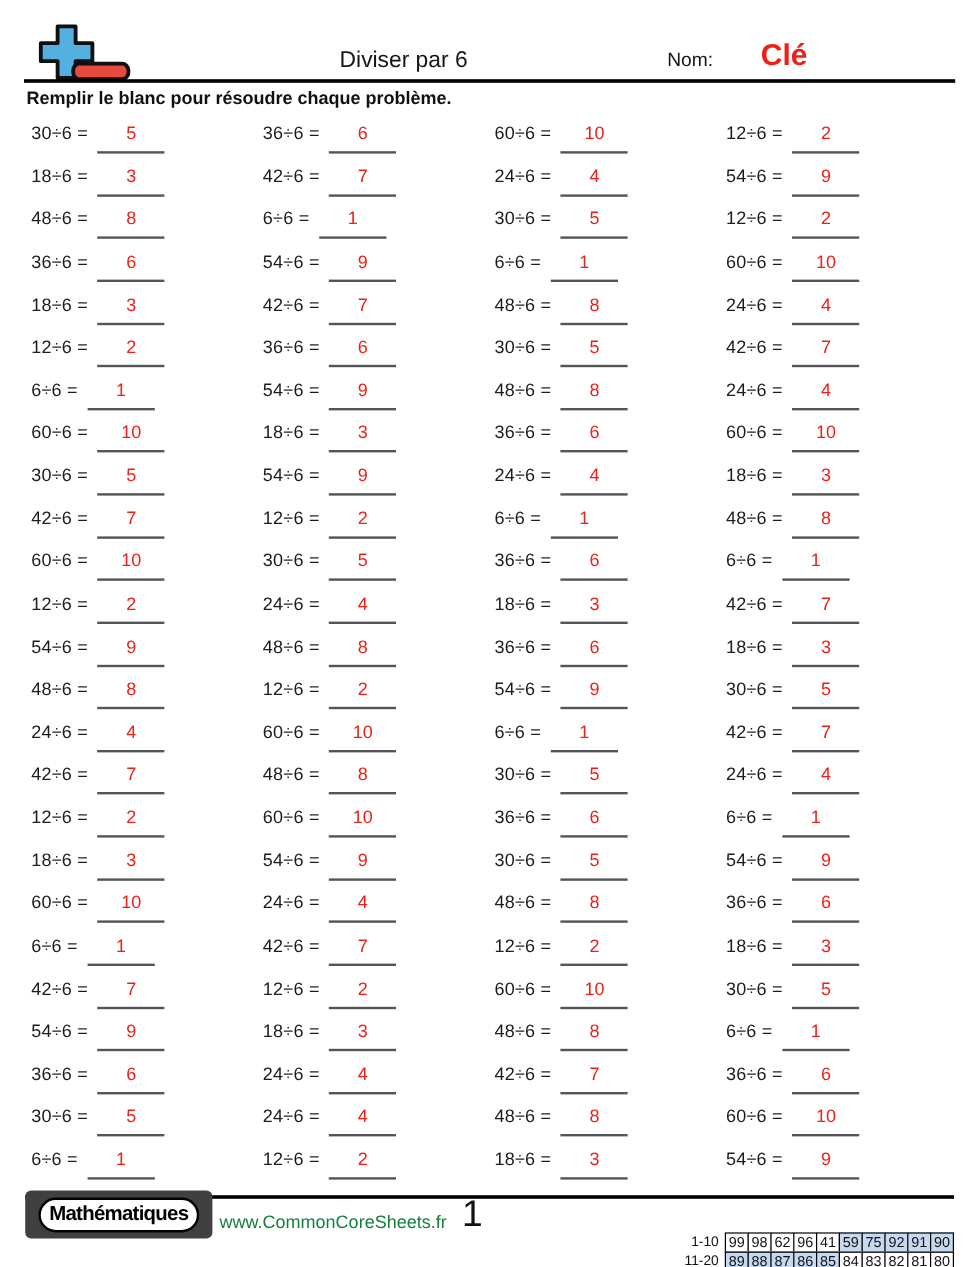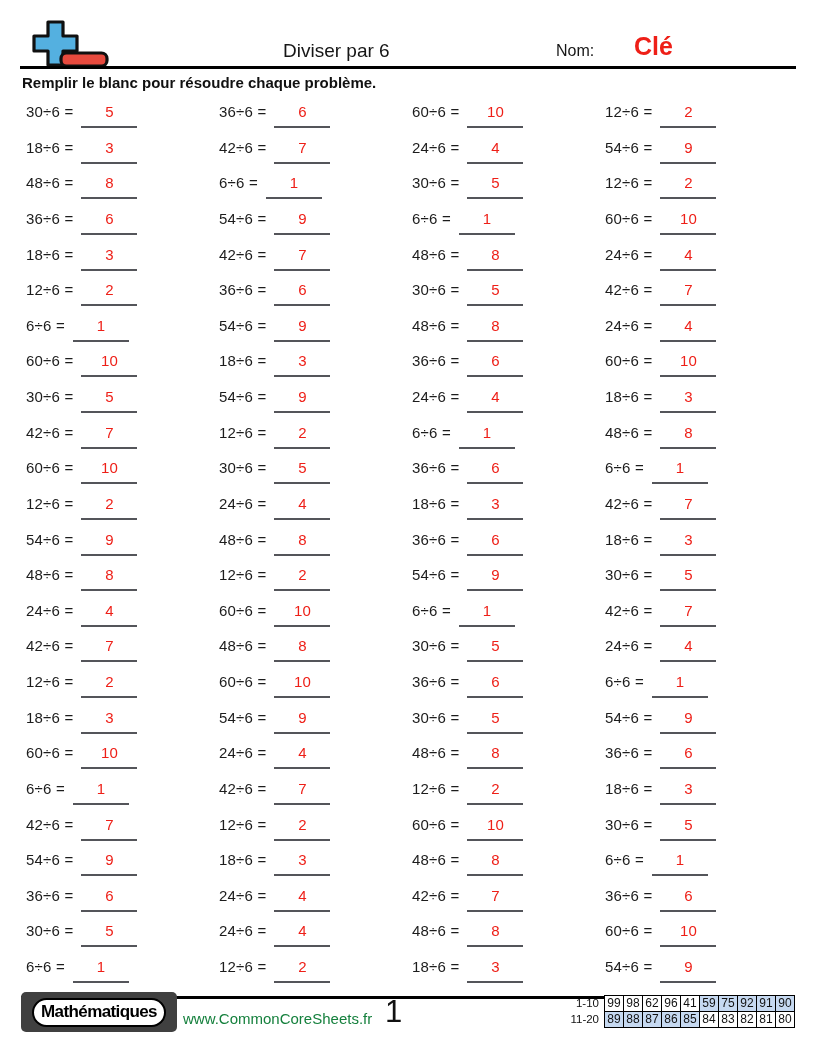--- a/index.html
+++ b/index.html
@@ -33,21 +33,21 @@
     position:absolute; left:0; top:0; width:156px; height:40px; background:#404040;
     border-radius:5px; display:flex; align-items:center; justify-content:center;
   }
   .badge-inner {
     background:#fff; border:2.5px solid #000; border-radius:16px;
     padding:2px 7px 3px 7px; font-weight:bold; font-size:17px; letter-spacing:-0.6px; color:#000;
   }
   .url { position:absolute; left:162px; top:18px; font-size:15px; color:#15803d; }
   .pagenum { position:absolute; left:364px; top:2px; font-size:31px; color:#111; }
   .score { position:absolute; right:0; top:3px; }
-  .score-row { display:flex; }
+  .score-row { display:flex;margin-top:32px; }
   .score-row.second { margin-top:-1px; }
   .score-label { width:40px; text-align:right; padding-right:5px; font-size:11.5px; line-height:17px; color:#111; }
   .score-cell {
     width:20px; height:17px; box-sizing:border-box; border:1px solid #000; margin-left:-1px;
     text-align:center; font-size:12px; line-height:15px; background:#fff; color:#111;
   }
   .score-cell.first { margin-left:0; }
   .score-cell.hl { background:#c6d9f1; }
 </style>
 </head>

